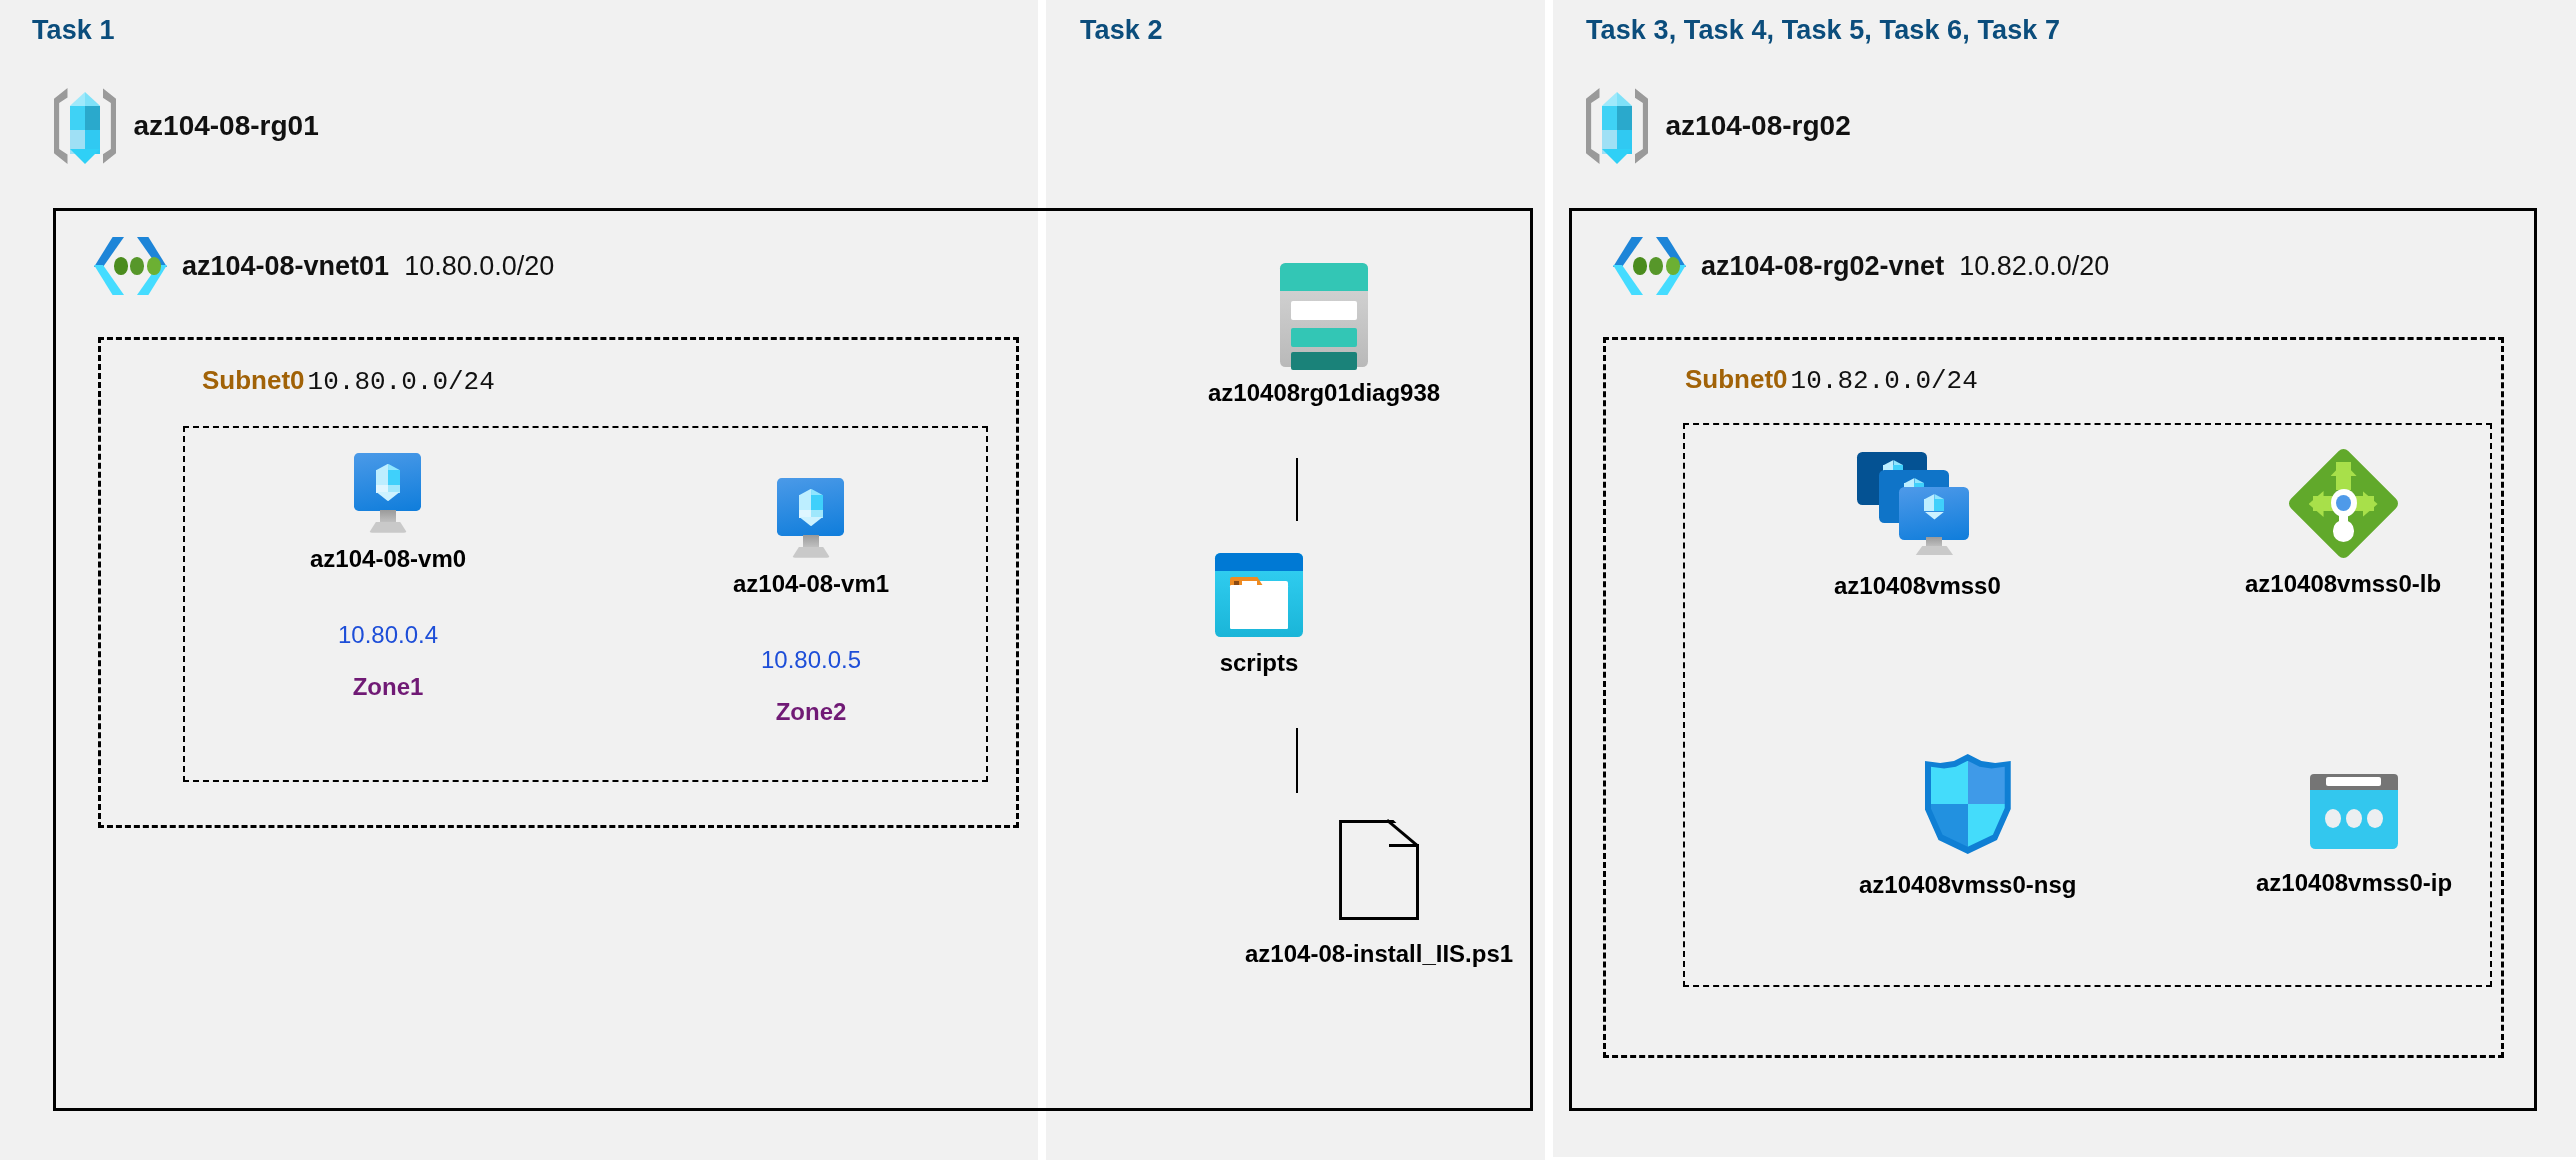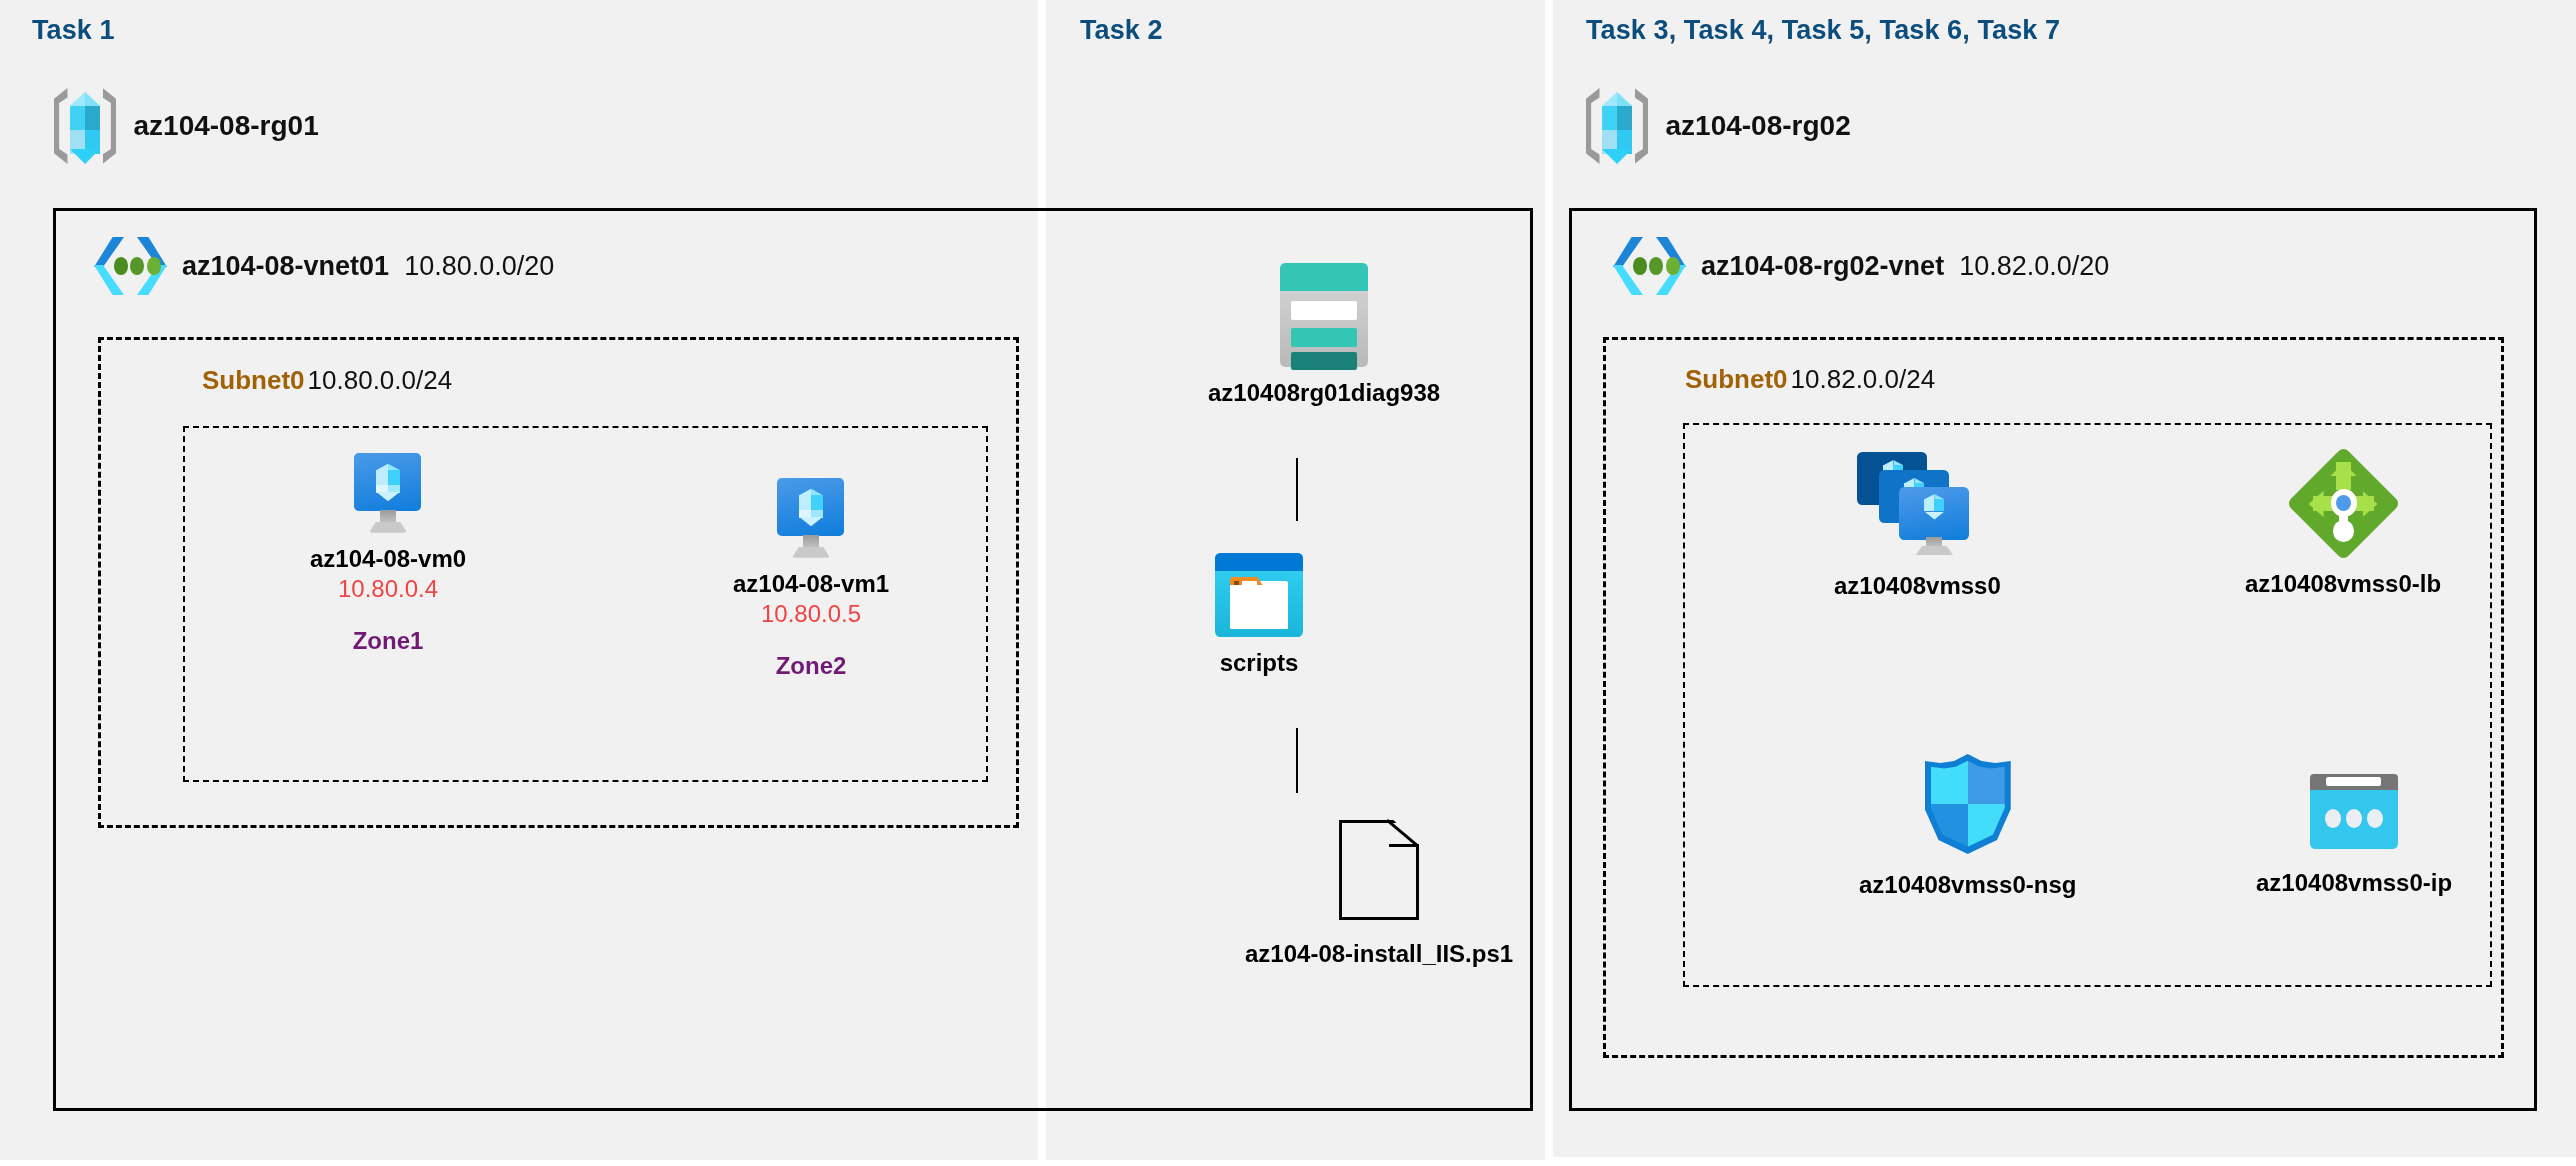--- a/index.html
+++ b/index.html
@@ -28,26 +28,26 @@
   .vnet-box{position:absolute;border:3.4px solid #000;box-sizing:border-box;background:transparent;}
   .vnet-header{position:absolute;display:flex;align-items:center;gap:15px;white-space:nowrap;}
   .vnet-name{font-size:27px;font-weight:bold;color:#111;}
   .vnet-cidr{font-size:27px;font-weight:normal;color:#111;}
 
   
   .dashed-box{position:absolute;border:3.4px dashed #000;box-sizing:border-box;}
   .dashed-box.thin{border-width:2.7px;}
   .subnet-label{position:absolute;white-space:nowrap;}
   .subnet-name{font-size:26px;font-weight:bold;color:#a16207;}
-  .subnet-cidr{font-size:26px;color:#111;}
+  .subnet-cidr{font-size:26px;color:#111;font-family:Liberation Mono, monospace;}
 
   
   .node{position:absolute;display:flex;flex-direction:column;align-items:center;}
   .node-label{font-size:24px;font-weight:bold;color:#000;margin-top:10.8px;white-space:nowrap;text-align:center;line-height:1.22;}
-  .node-sub{font-size:24px;font-weight:normal;color:#ef4444;white-space:nowrap;text-align:center;line-height:1.3;}
+  .node-sub{font-size:24px;font-weight:normal;color:#1d4ed8;white-space:nowrap;text-align:center;line-height:1.3;margin-top:46px;}
   .node-zone{font-size:24px;font-weight:bold;color:#701a75;white-space:nowrap;margin-top:23px;}
 
   .connector{position:absolute;background:#000;width:2px;}
 
   
   .ico{position:relative;display:block;}
 
   
   .ico-rg{width:62px;height:76px;}
   .ico-rg .brk{position:absolute;top:0;width:13.5px;height:100%;background:#9a9a9a;}

